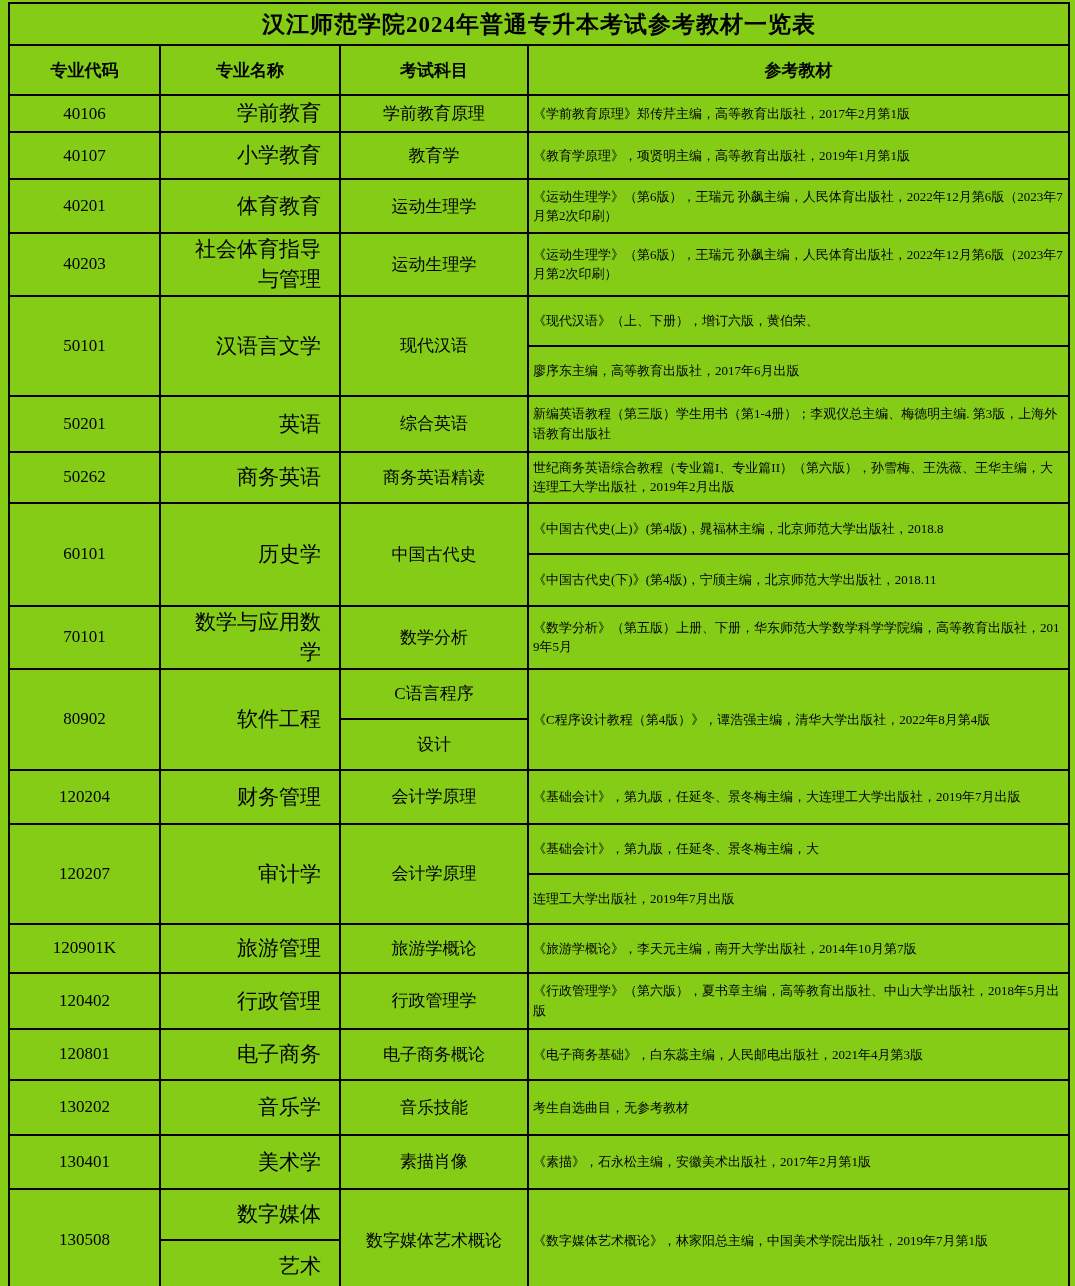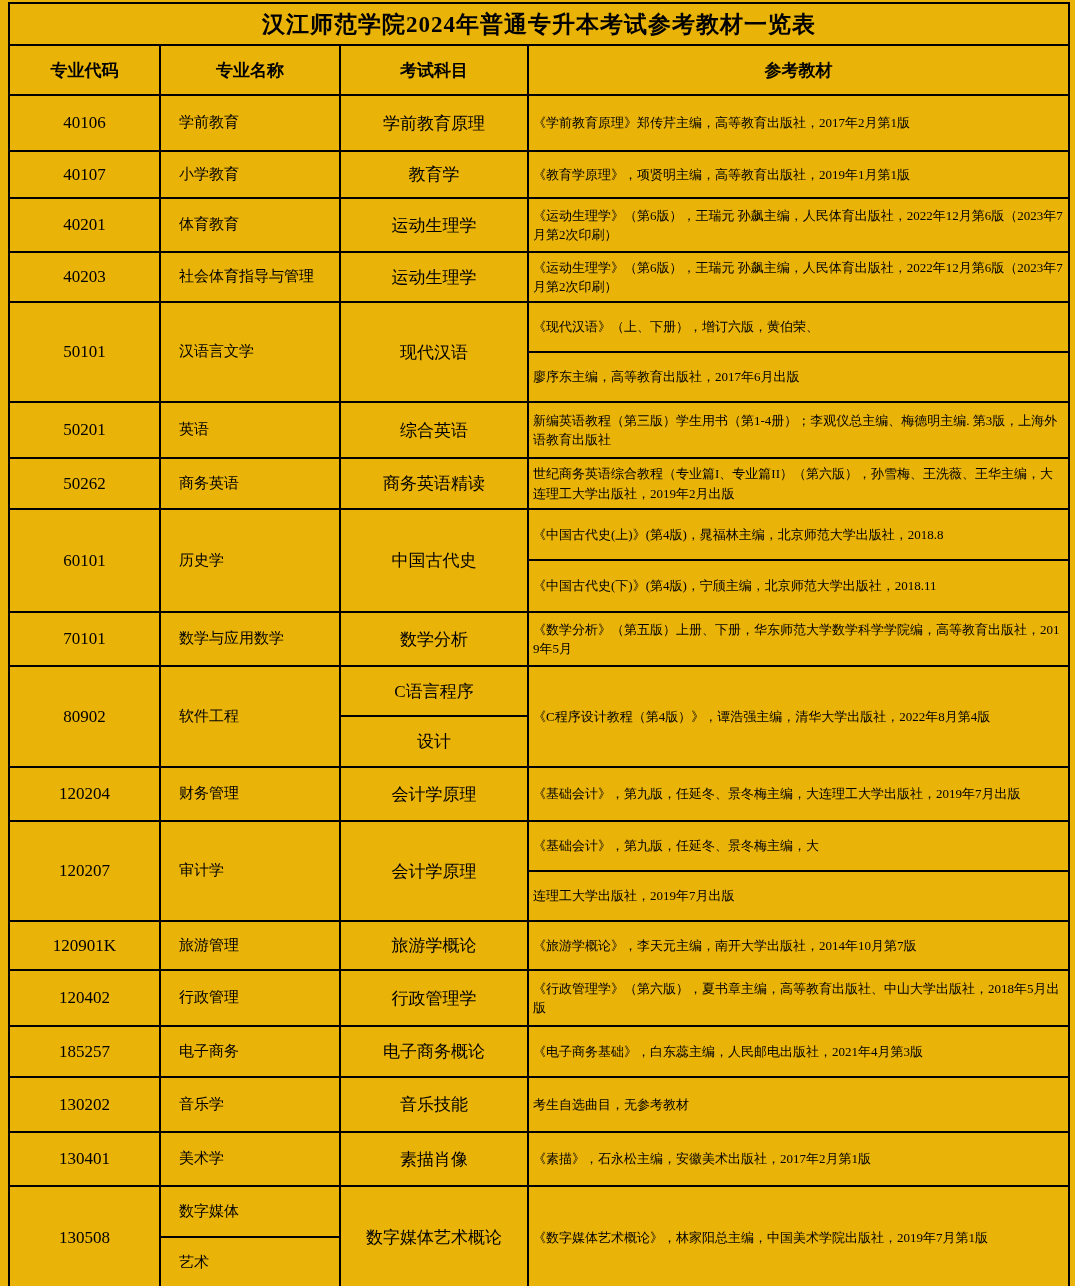--- a/index.html
+++ b/index.html
@@ -6,21 +6,21 @@
     margin: 0;
     padding: 0;
     background: #ffffff;
     color: #000000;
     font-family: "Liberation Serif", "DejaVu Serif", serif;
   }
   .page {
     position: relative;
     width: 1075px;
     height: 1286px;
-    background: #eab308;
+    background: #84cc16;
     overflow: hidden;
   }
   table.doc {
     border-collapse: collapse;
     table-layout: fixed;
     margin: 2px 0 0 8px;
     width: 1060px;
   }
   table.doc td {
     border: 2px solid #000000;
@@ -39,22 +39,22 @@
     font-weight: bold;
     font-size: 17px;
     padding: 4px;
   }
   td.c-code, td.c-subj {
     text-align: center;
     font-size: 17px;
     padding: 0 6px;
   }
   td.c-major {
-    text-align: left;
-    font-size: 15px;
+    text-align: right;
+    font-size: 21px;
     padding: 0 18px;
     line-height: 1.45;
   }
   td.c-ref {
     text-align: left;
     font-size: 13px;
     padding: 2px 4px 2px 4px;
     line-height: 1.5;
     word-break: break-all;
   }
@@ -75,21 +75,21 @@
         <td class="title-cell" colspan="4">汉江师范学院2024年普通专升本考试参考教材一览表</td>
       </tr>
       <tr style="height:50px">
         <td class="head-cell">专业代码</td>
         <td class="head-cell">专业名称</td>
         <td class="head-cell">考试科目</td>
         <td class="head-cell">参考教材</td>
       </tr>
     </tbody>
     <tbody id="rows-body">
-        <tr style="height: 56px;">
+        <tr style="height: 37px;">
           <td class="c-code">40106</td>
           <td class="c-major">学前教育</td>
           <td class="c-subj">学前教育原理</td>
           <td class="c-ref">《学前教育原理》郑传芹主编，高等教育出版社，2017年2月第1版</td>
         </tr>
         <tr style="height: 47px;">
           <td class="c-code">40107</td>
           <td class="c-major">小学教育</td>
           <td class="c-subj">教育学</td>
           <td class="c-ref">《教育学原理》，项贤明主编，高等教育出版社，2019年1月第1版</td>
@@ -172,21 +172,21 @@
           <td class="c-subj">旅游学概论</td>
           <td class="c-ref">《旅游学概论》，李天元主编，南开大学出版社，2014年10月第7版</td>
         </tr>
         <tr style="height: 56px; margin-top: 14px;">
           <td class="c-code">120402</td>
           <td class="c-major">行政管理</td>
           <td class="c-subj">行政管理学</td>
           <td class="c-ref">《行政管理学》（第六版），夏书章主编，高等教育出版社、中山大学出版社，2018年5月出版</td>
         </tr>
         <tr style="height: 51px;">
-          <td class="c-code">185257</td>
+          <td class="c-code">120801</td>
           <td class="c-major">电子商务</td>
           <td class="c-subj">电子商务概论</td>
           <td class="c-ref">《电子商务基础》，白东蕊主编，人民邮电出版社，2021年4月第3版</td>
         </tr>
         <tr style="height: 55px;">
           <td class="c-code">130202</td>
           <td class="c-major">音乐学</td>
           <td class="c-subj">音乐技能</td>
           <td class="c-ref">考生自选曲目，无参考教材</td>
         </tr>

